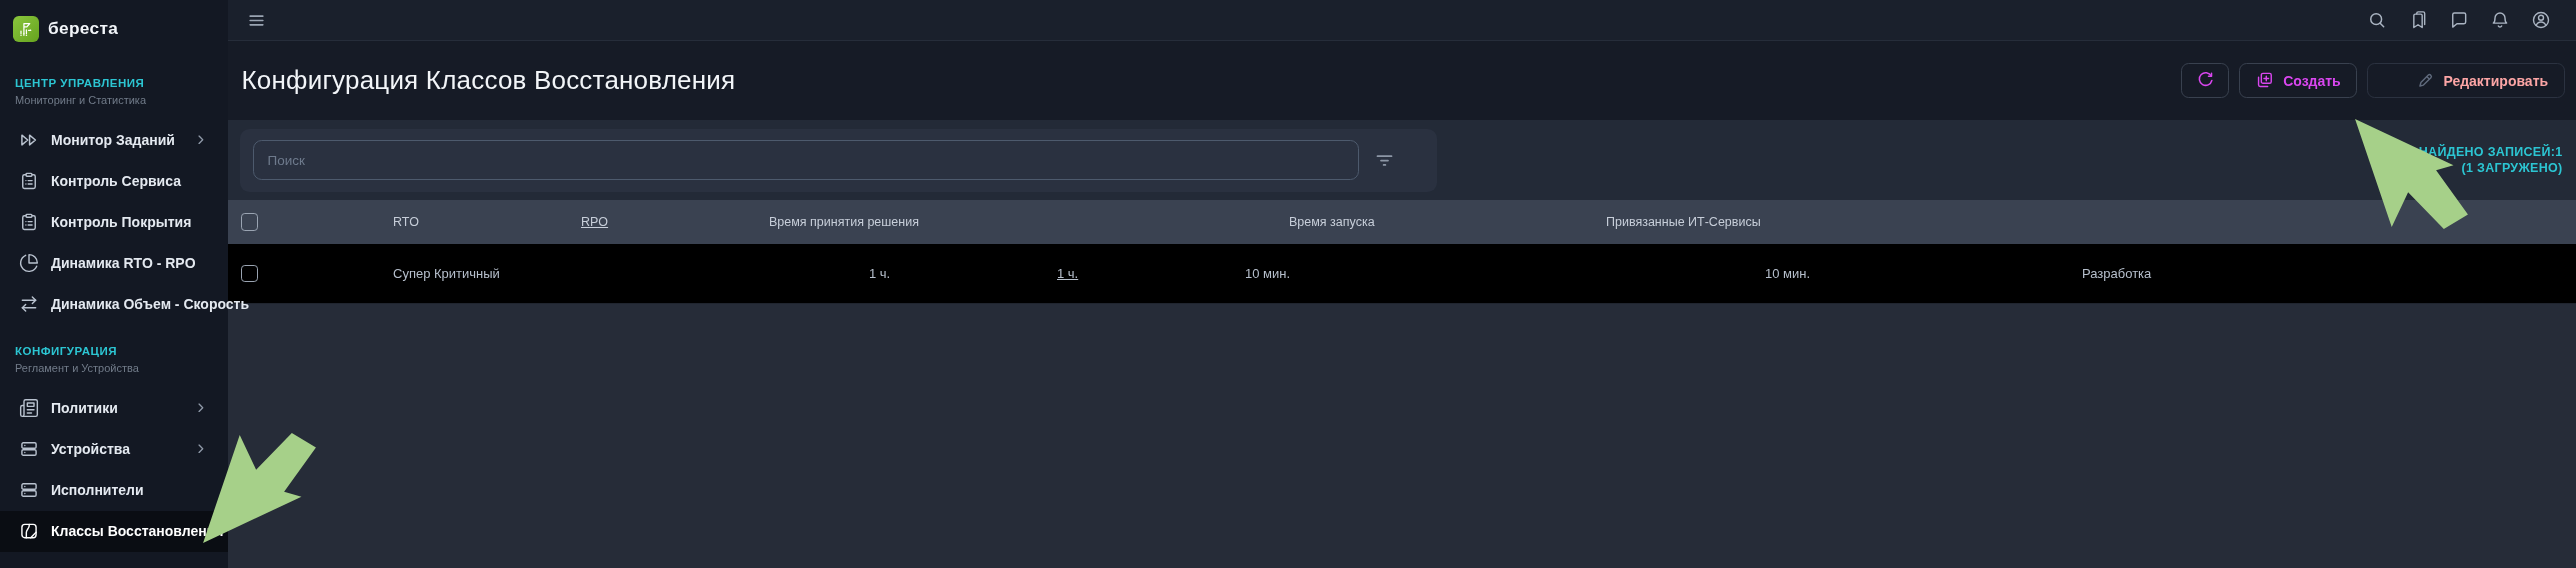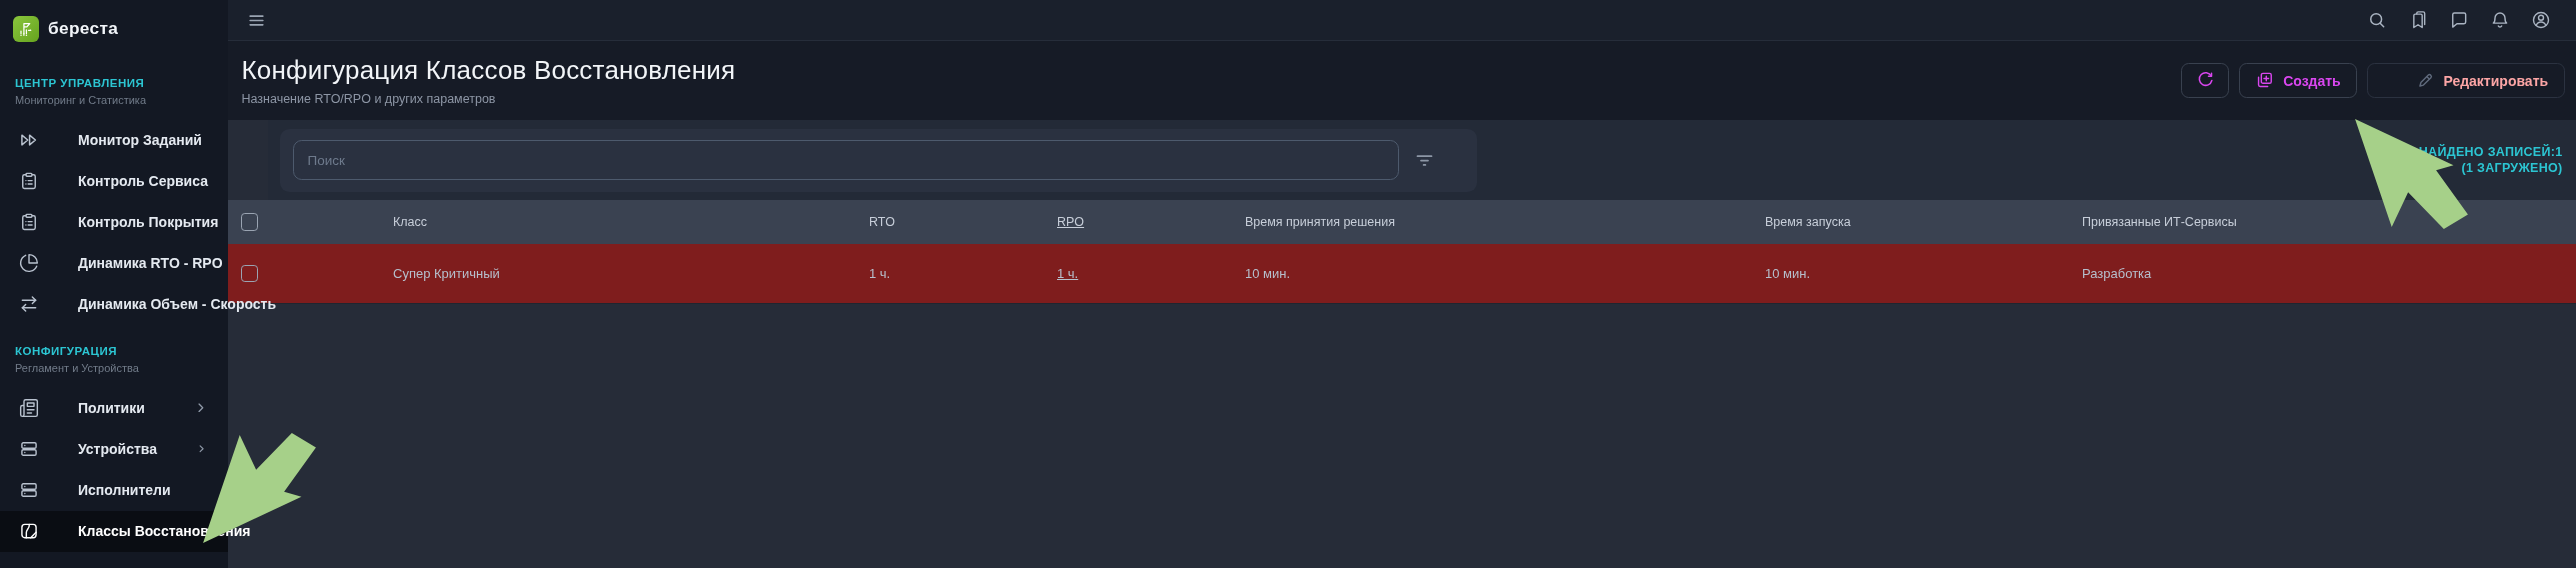--- a/index.html
+++ b/index.html
@@ -18,21 +18,21 @@
     position: relative; z-index: 1;
   }
   .logo-row { display:flex; align-items:center; gap:9.6px; padding:9.6px 0 0 12.5px; height:48px; }
   .logo-mark { width:26px; height:26px; border-radius:5.8px; background:linear-gradient(135deg,#8ac63d,#66a31f); display:flex; align-items:center; justify-content:center; }
   .logo-text { font-size:17.3px; font-weight:600; color:#f2f5f9; letter-spacing:0.3px; }
   .side-section-head { padding: 0 15px; margin-top: 29px; }
   .side-section-head .t { font-size:11.5px; font-weight:700; color:#2cc5d2; letter-spacing:0.5px; }
   .side-section-head .s { font-size:11px; color:#717b89; margin-top:4.8px; }
   .side-items { margin-top: 13.5px; }
   .side-item {
-    height:41px; display:flex; align-items:center; gap:39px;
+    height:41px; display:flex; align-items:center; gap:12px;
     padding:0 21px 0 19px; cursor:pointer; color:#e4e9f0;
   }
   .side-item .ic { width:20px; height:20px; color:#b9c2cf; flex:0 0 20px; display:flex; }
   .side-item .lbl { font-size:14px; font-weight:600; color:#e4e9f0; white-space:nowrap; flex:1; }
   .side-item .chev { width:13.5px; height:13.5px; color:#8f99a8; display:flex; }
   .side-item.active { background:#0a0d13; }
   .side-item.active .ic, .side-item.active .lbl { color:#ffffff; }
   
   .main { flex:1; display:flex; flex-direction:column; height:568px; }
   .topbar {
@@ -51,21 +51,21 @@
   .action-buttons { margin-left:auto; display:flex; gap:9.6px; align-items:center; }
   .btn {
     height:35px; border:1px solid #39414f; border-radius:7.7px; background:transparent;
     color:#d946ef; font-family:inherit; font-size:14px; font-weight:600;
     display:flex; align-items:center; gap:8.7px; padding:0 15.4px; cursor:pointer;
   }
   .btn .bic { width:19px; height:19px; display:flex; }
   .btn.icon-only { width:48px; justify-content:center; padding:0; }
   .btn.disabled { border-color:#2b3240; color:#fca5a5; cursor:default;padding-left:48px; }
   .btn.disabled .bic { color:#5f6a7c; }
-  .toolbar-strip { height:80px; background:#232a37; position:relative;margin-left:40px; }
+  .toolbar-strip { height:80px; background:#232a37; position:relative; }
   .search-card {
     position:absolute; left:11.5px; top:8.7px; width:1197px; height:63px;
     background:#2a3140; border-radius:9.6px; display:flex; align-items:center;
   }
   .search-input {
     margin-left:13.5px; width:1106px; height:40px; background:transparent;
     border:1px solid #4d5a6d; border-radius:8.7px; color:#c7d0dc;
     font-family:inherit; font-size:13.5px; padding:0 13.5px; outline:none;
   }
   .search-input::placeholder { color:#6e7a8c; }
@@ -73,21 +73,21 @@
   .records-info {
     position:absolute; right:13.5px; top:50%; transform:translateY(-50%);
     text-align:right; color:#2cc5d2; font-size:12.5px; font-weight:700; line-height:16.4px;
     letter-spacing:0.3px;
   }
   .tbl-header {
     height:44px; background:#3a4251; display:flex; align-items:center;
     color:#c7ced9; font-size:12.5px;
   }
   .tbl-row {
-    height:60px; background:#7f1d1d; display:flex; align-items:center;
+    height:60px; background:#000000; display:flex; align-items:center;
     color:#b6bfcc; font-size:13px; border-bottom:1.9px solid #20252f; cursor:pointer;
   }
   .c0 { width:165px; padding-left:12.5px; display:flex; align-items:center; }
   .c1 { width:476px; } .c2 { width:188px; } .c3 { width:188px;text-decoration:underline; }
   .c4 { width:520px; } .c5 { width:317px; } .c6 { flex:1; }
   .checkbox {
     width:17.3px; height:17.3px; border:1.4px solid #9aa4b2; border-radius:3.8px;
     background:transparent; cursor:pointer;
   }
   .content-rest { flex:1; background:#262c38; }
@@ -271,21 +271,20 @@
             <circle cx="12" cy="9.3" r="3"></circle>
           <path d="M6.3 18.3 c1.1-2.8 3.2-4 5.7-4 s4.6 1.2 5.7 4"></path>
         </svg>
       </span>
     </div>
   </div>
 
   <div class="title-section">
     <div class="title-block">
       <div class="page-title">Конфигурация Классов Восстановления</div>
-      <div class="page-subtitle">Назначение RTO/RPO и других параметров</div>
     </div>
     <div class="action-buttons">
       <button class="btn icon-only">
         <span class="bic">
           <svg viewBox="0 0 24 24" fill="none" stroke="currentColor" stroke-width="1.9" stroke-linecap="round" stroke-linejoin="round">
             <path d="M19.2 6.2 A8 8 0 1 0 20 12"></path>
               <path d="M19.6 2.8 v3.8 h-3.8"></path>
           </svg>
         </span>
       </button>
@@ -323,21 +322,20 @@
     <div class="records-info">
       <div>НАЙДЕНО ЗАПИСЕЙ:1</div>
       <div>(1 ЗАГРУЖЕНО)</div>
     </div>
   </div>
 
   <div class="tbl-header">
     <div class="c0">
         <span class="checkbox"></span>
       </div>
-    <div class="c1">Класс</div>
     <div class="c2">RTO</div>
     <div class="c3">RPO</div>
     <div class="c4">Время принятия решения</div>
     <div class="c5">Время запуска</div>
     <div class="c6">Привязанные ИТ-Сервисы</div>
   </div>
 
   <div class="tbl-row">
     <div class="c0">
         <span class="checkbox"></span>

